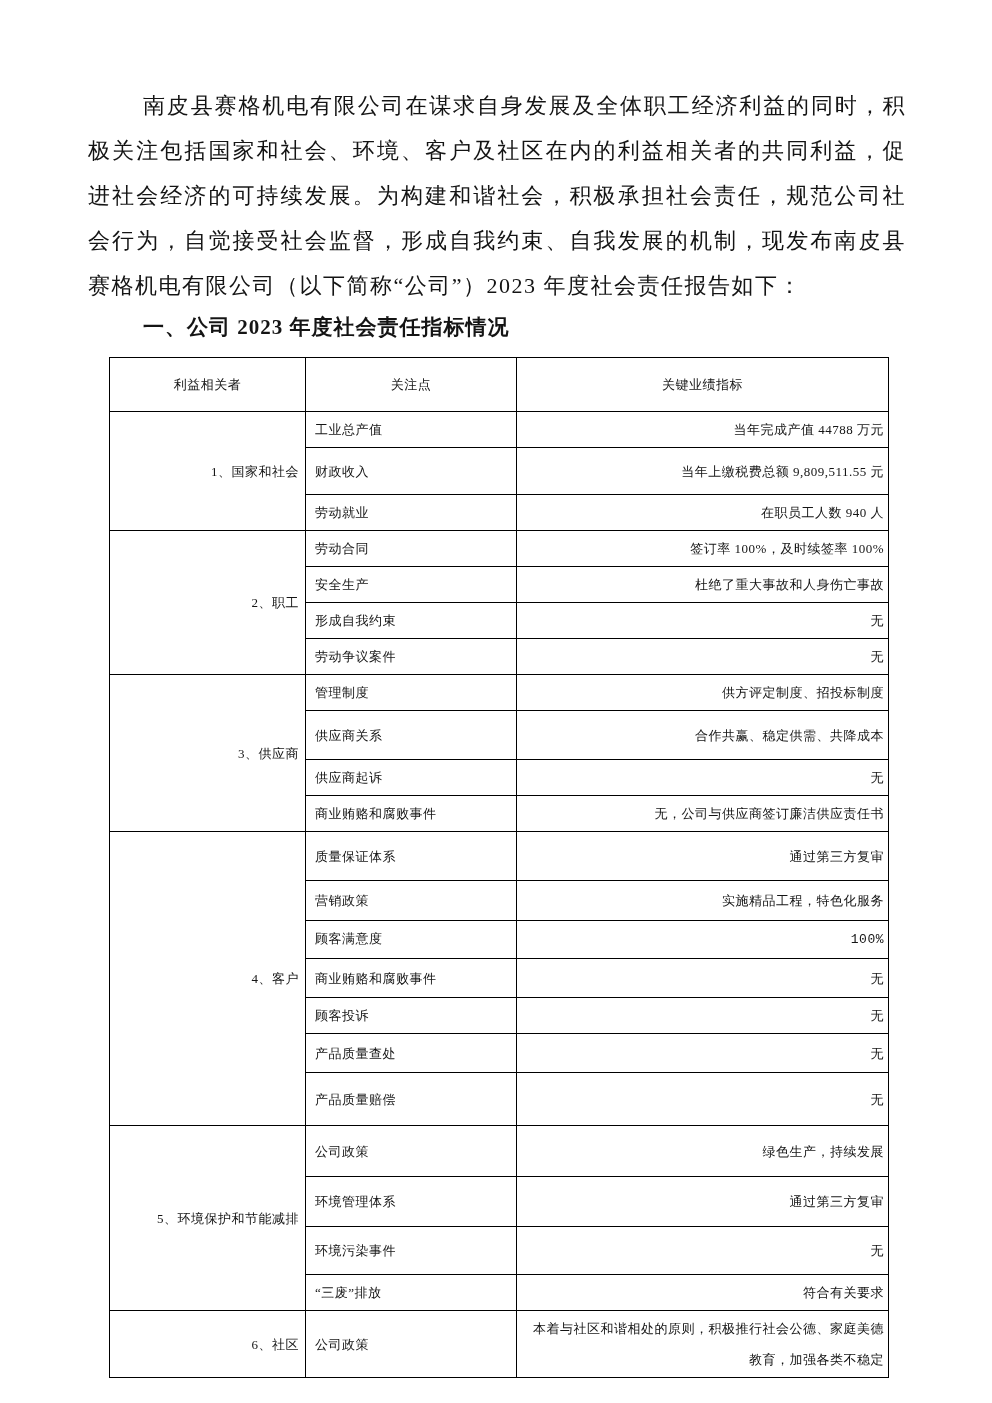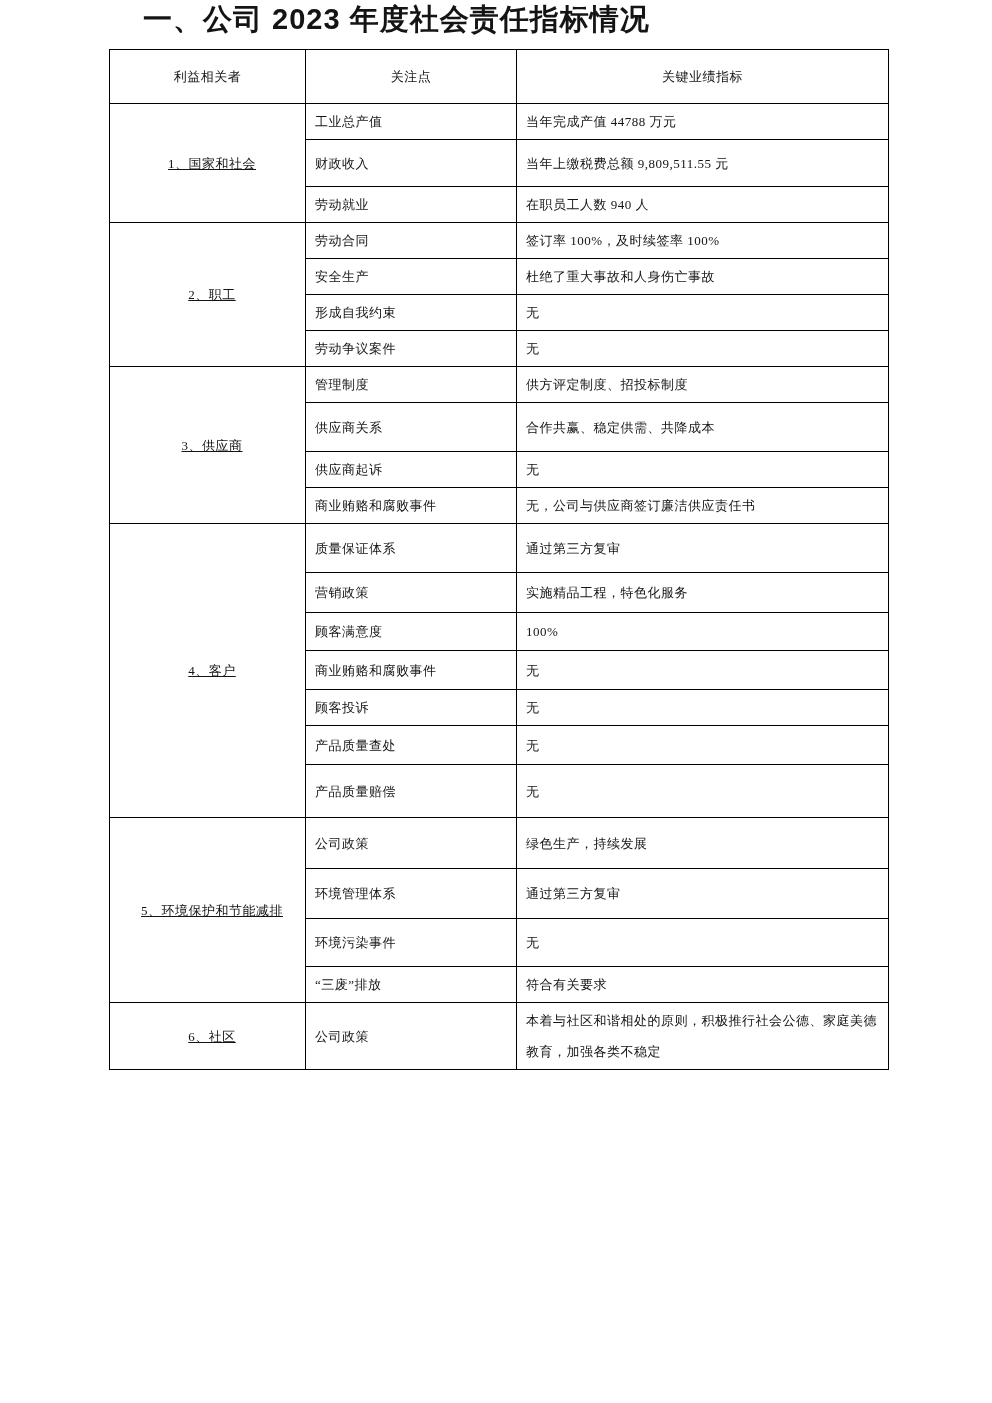--- a/index.html
+++ b/index.html
@@ -20,23 +20,23 @@
     font-size: 22px;
     line-height: 45px;
     letter-spacing: 1.5px;
     text-align: justify;
     text-align-last: left;
     text-indent: 55px;
   }
   .section-heading {
     margin: 4px 86px 0 88px;
     padding-left: 55px;
-    font-family: Liberation Sans, sans-serif;
+    font-family: Liberation Serif, serif;
     font-weight: bold;
-    font-size: 29px;
+    font-size: 21px;
     letter-spacing: 1px;
     line-height: 31px;
   }
   table.csr-table {
     margin: 14px 0 0 109px;
     width: 779px;
     border-collapse: collapse;
     table-layout: fixed;
   }
   .csr-table col.c1 { width: 196px; }
@@ -45,29 +45,30 @@
   .csr-table th, .csr-table td {
     border: 1.5px solid #000000;
     font-size: 13px;
     font-weight: normal;
     letter-spacing: 0.5px;
     line-height: 31px;
     vertical-align: middle;
     overflow: hidden;
   }
   .csr-table th { text-align: center; padding: 2px 4px; }
-  .csr-table td.stakeholder { text-align: center; padding: 2px 6px 2px 15px; text-decoration: underline; }
+  .csr-table td.stakeholder { text-align: right; padding: 2px 6px 2px 15px; }
   .csr-table td.focus       { text-align: left; padding: 2px 6px 2px 9px; }
-  .csr-table td.kpi         { text-align: left; padding: 2px 4px 2px 9px; }
+  .csr-table td.kpi         { text-align: right; padding: 2px 4px 2px 9px; }
 </style>
 </head>
 <body>
 
 <div class="page">
 
+  <p class="intro-para">南皮县赛格机电有限公司在谋求自身发展及全体职工经济利益的同时，积极关注包括国家和社会、环境、客户及社区在内的利益相关者的共同利益，促进社会经济的可持续发展。为构建和谐社会，积极承担社会责任，规范公司社会行为，自觉接受社会监督，形成自我约束、自我发展的机制，现发布南皮县赛格机电有限公司（以下简称“公司”）2023 年度社会责任报告如下：</p>
 
   <h2 class="section-heading">一、公司 2023 年度社会责任指标情况</h2>
 
   <table class="csr-table">
     <colgroup>
       <col class="c1">
         <col class="c2">
         <col class="c3">
     </colgroup>
     <thead>
@@ -127,21 +128,21 @@
         </tr>
         <tr style="height: 49px;">
           <td rowspan="7" class="stakeholder">4、客户</td>
           <td class="focus">质量保证体系</td>
           <td class="kpi">通过第三方复审</td>
         </tr>
         <tr style="height: 40px; margin-top: 12px;">
           <td class="focus">营销政策</td>
           <td class="kpi">实施精品工程，特色化服务</td>
         </tr>
-        <tr style="height: 38px;">
+        <tr style="height: 38px; font-family: Liberation Mono, monospace;">
           <td class="focus">顾客满意度</td>
           <td class="kpi">100%</td>
         </tr>
         <tr style="height: 39px;">
           <td class="focus">商业贿赂和腐败事件</td>
           <td class="kpi">无</td>
         </tr>
         <tr style="height: 36px;">
           <td class="focus">顾客投诉</td>
           <td class="kpi">无</td>

